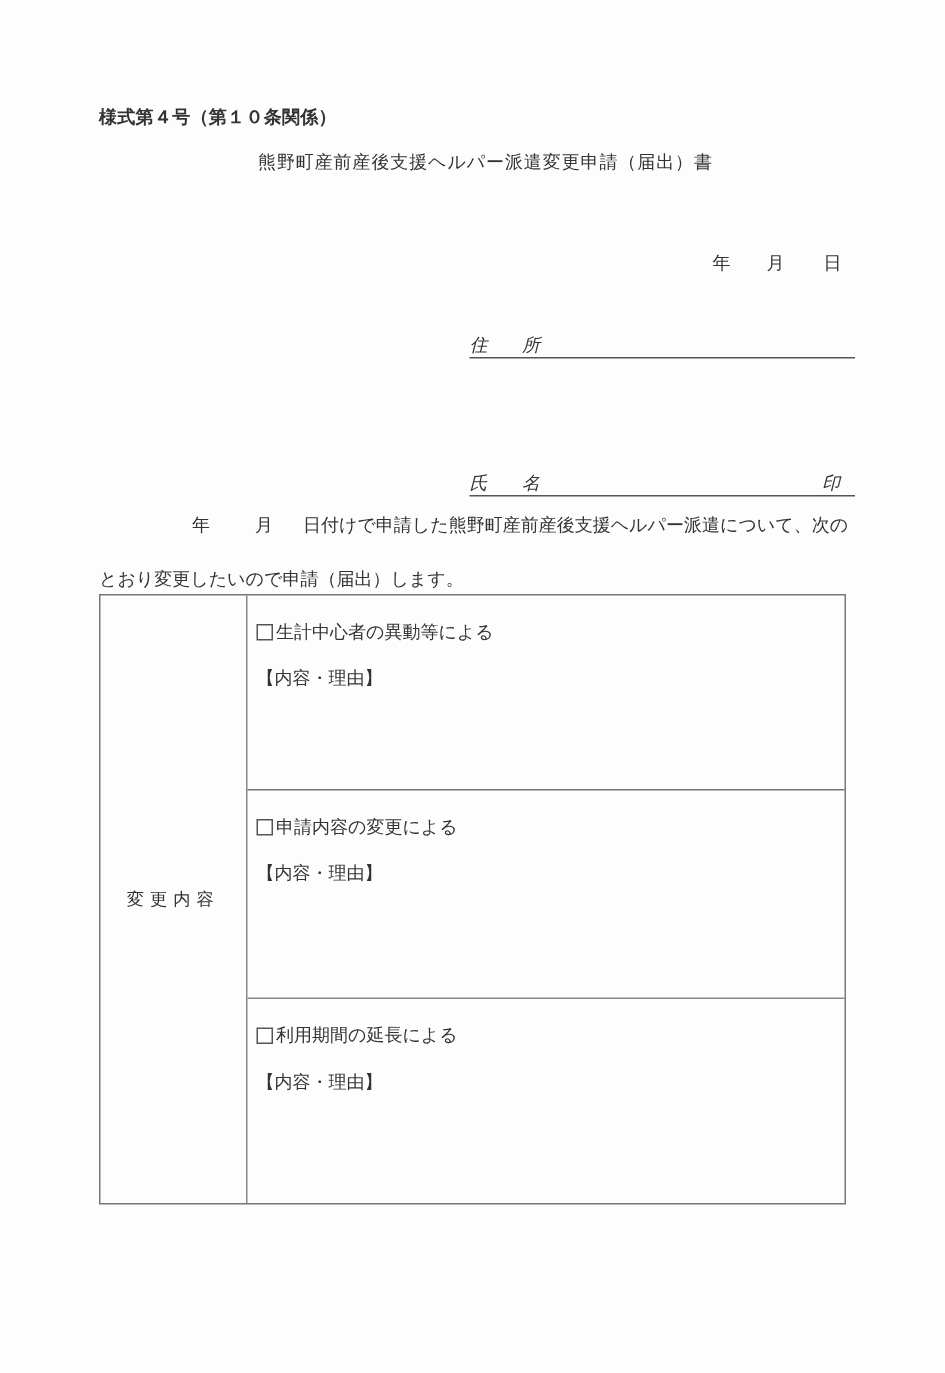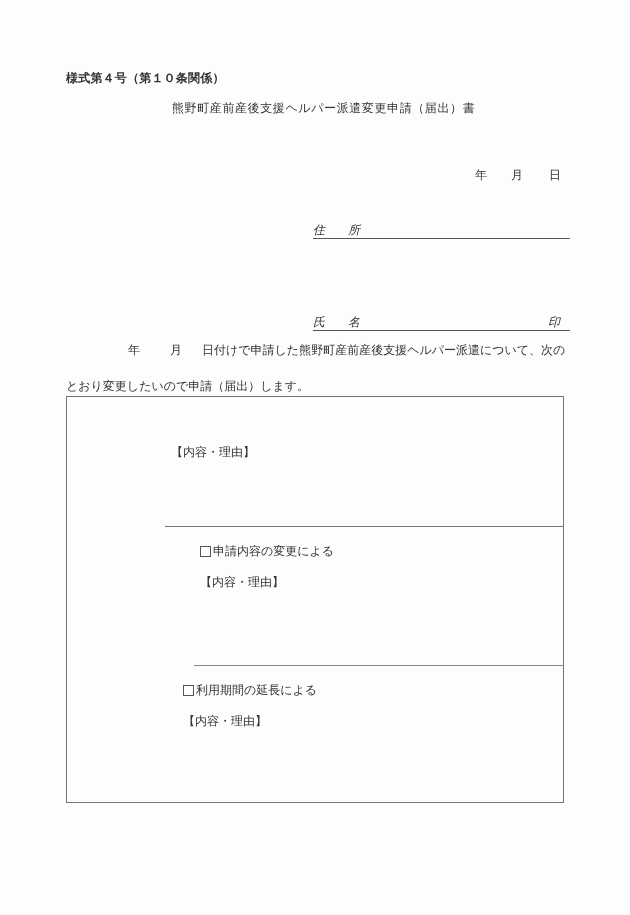--- a/index.html
+++ b/index.html
@@ -51,22 +51,22 @@
     #label-cell .lbl {
       position: absolute; left: 0; width: 100%;
       top: 195px; text-align: center;
       letter-spacing: 4px; font-size: 11.5px;
     }
     .row {
       position: absolute; left: 98px; right: 0;
       box-sizing: border-box;
     }
     .row.r1 { top: 0; height: 130px; border-bottom: 1.5px solid #777; }
-    .row.r2 { top: 130px; height: 139px; border-bottom: 1.5px solid #888; margin-left: 29px; }
-    .row.r3 { top: 269px; bottom: 16px; margin-left: 12px; }
+    .row.r2 { top: 130px; height: 139px; border-bottom: 1.5px solid #888; }
+    .row.r3 { top: 269px; bottom: 16px; }
     .row .opt { position: absolute; left: 6px; top: 16px; display: flex; align-items: center; }
     .row .note { position: absolute; left: 6px; top: 47px; }
     .checkbox {
       display: inline-block;
       width: 9px; height: 9px;
       border: 1px solid #555;
       margin-right: 2px;
       background: #fff;
     }
   </style>
@@ -90,22 +90,29 @@
 <div class="abs sig-line" id="name-line">
   <div class="sig-label">
     <span class="c1">氏</span><span>名</span>
   </div>
   <span class="seal">印</span>
 </div>
 
 <div class="abs" id="body-text"><span class="indent-year">年</span><span class="indent-month">月</span><span>日付けで申請した熊野町産前産後支援ヘルパー派遣について、次のとおり変更したいので申請（届出）します。</span></div>
 
 <div id="change-table">
+  <div id="label-cell">
+    <div class="lbl">変更内容</div>
+  </div>
 
   <div class="row r1">
+    <div class="opt">
+      <span class="checkbox"></span>
+      <span>生計中心者の異動等による</span>
+    </div>
     <div class="note">【内容・理由】</div>
   </div>
 
   <div class="row r2">
     <div class="opt">
       <span class="checkbox"></span>
       <span>申請内容の変更による</span>
     </div>
     <div class="note">【内容・理由】</div>
   </div>

